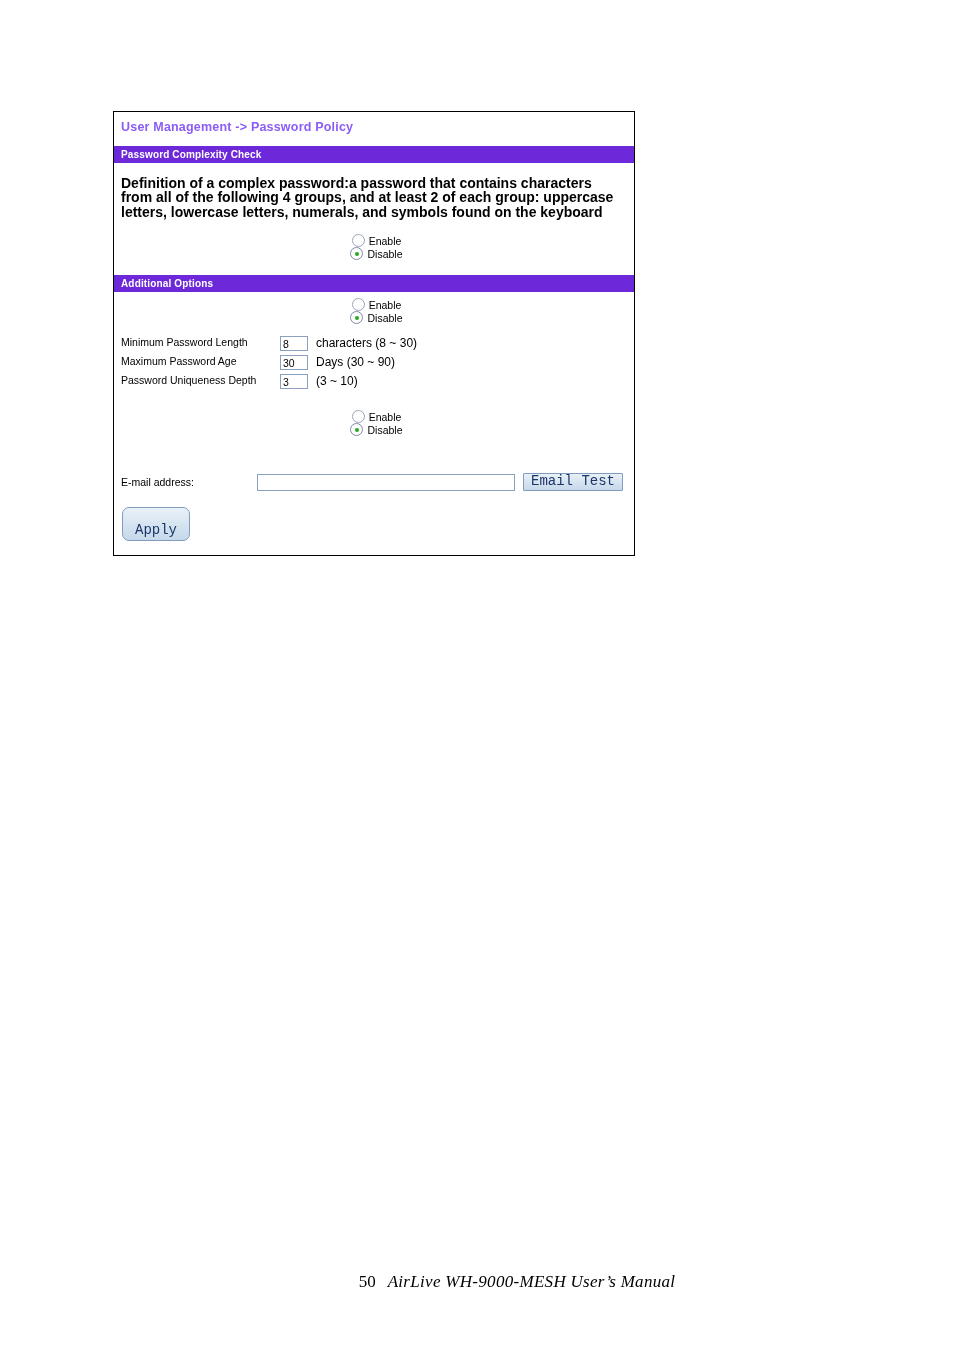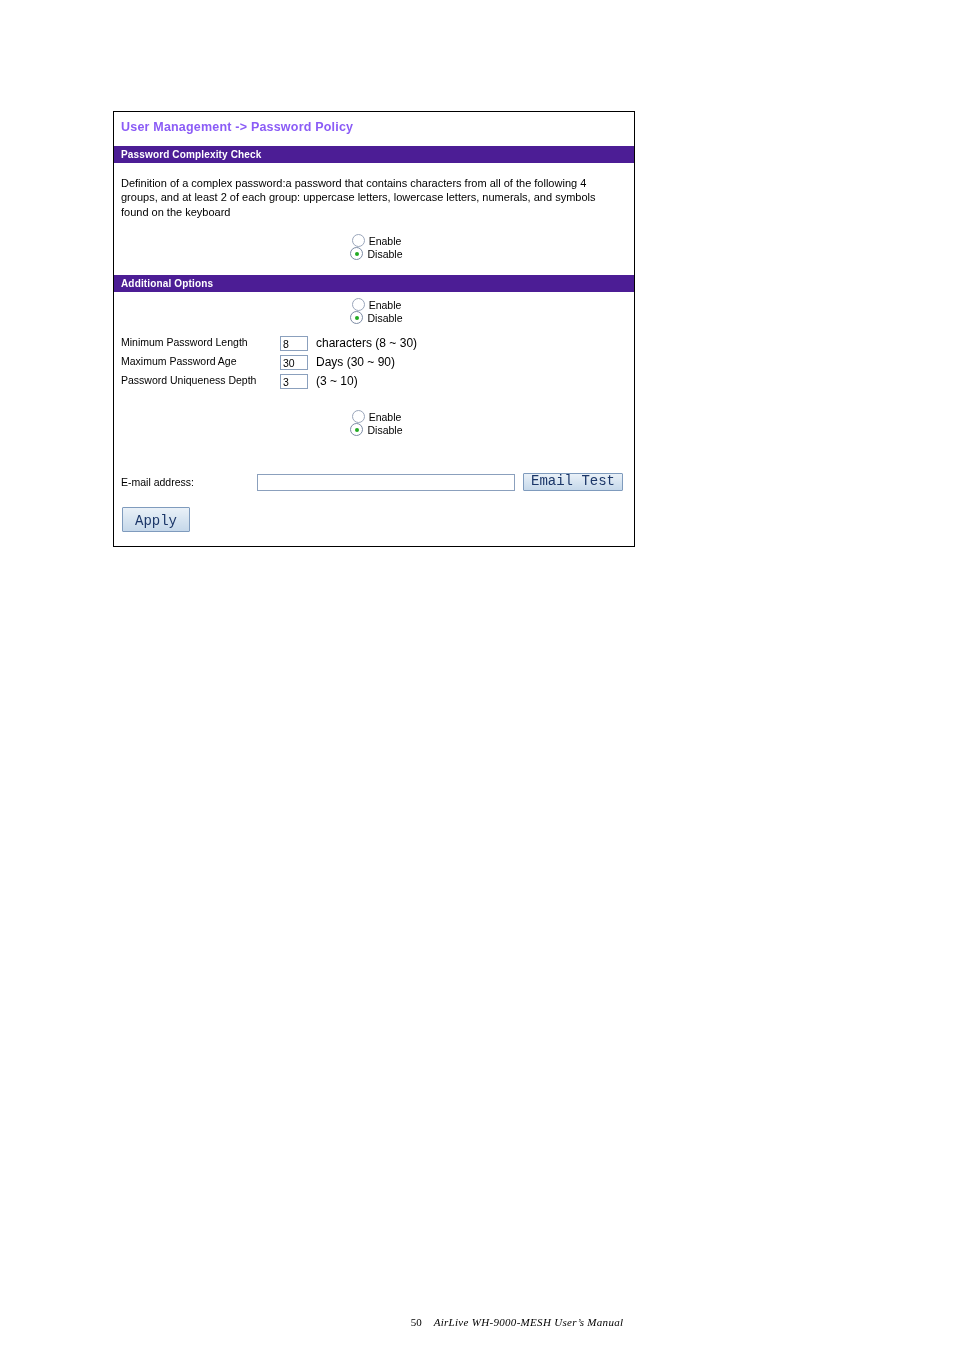--- a/index.html
+++ b/index.html
@@ -34,42 +34,43 @@
     font-weight: bold;
     color: #8b5cf6;
     letter-spacing: 0.2px;
     padding: 9px 0 11px 7px;
     line-height: 1.1;
     white-space: nowrap;
   }
 
   
   .section-bar {
-    background: #4c1d95;
+    background: #6d28d9;
     color: #ffffff;
     font-size: 10px;
     font-weight: bold;
     letter-spacing: 0.15px;
     padding: 3px 0 3px 7px;
     line-height: 11px;
     height: 11px;
     overflow: hidden;
     white-space: nowrap;
   }
 
   
   .section-body {
     padding: 0;
   }
 
   .desc {
-    font-size: 11px;
+    font-size: 14px;
     line-height: 14.5px;
     color: #000000;
     padding: 13px 12px 0 7px;
+    font-weight: bold;
   }
 
   
   .radio-row {
     display: flex;
     align-items: center;
     padding-left: 18px;
     flex-direction: column;
   }
   .radio-row.complexity { padding-top: 15px; padding-bottom: 15px; }
@@ -187,38 +188,38 @@
     cursor: pointer;
     white-space: nowrap;
   }
   .btn-email-test {
     margin-left: 8px;
   }
   .apply-wrap {
     padding: 13px 0 14px 8px;
   }
   .btn-apply {
-    padding: 8px 12px 4px 12px;
+    padding: 17px 12px 4px 12px;
+    border-radius: 7px;
   }
 
   
   .footer {
     position: absolute;
     left: 0;
     top: 1272px;
     width: 954px;
     text-align: center;
     padding-left: 80px;
     box-sizing: border-box;
     font-family: "Liberation Serif", serif;
     font-style: italic;
-    font-size: 11px;
-    color: #000000;
-    white-space: nowrap;
-    margin-top: 44px;
+    font-size: 17px;
+    color: #000000;
+    white-space: nowrap;
   }
   .footer .pg {
     font-style: normal;
     margin-right: 12px;
   }
   .footer .words { letter-spacing: 0.3px; }
 </style>
 </head>
 <body>
 

